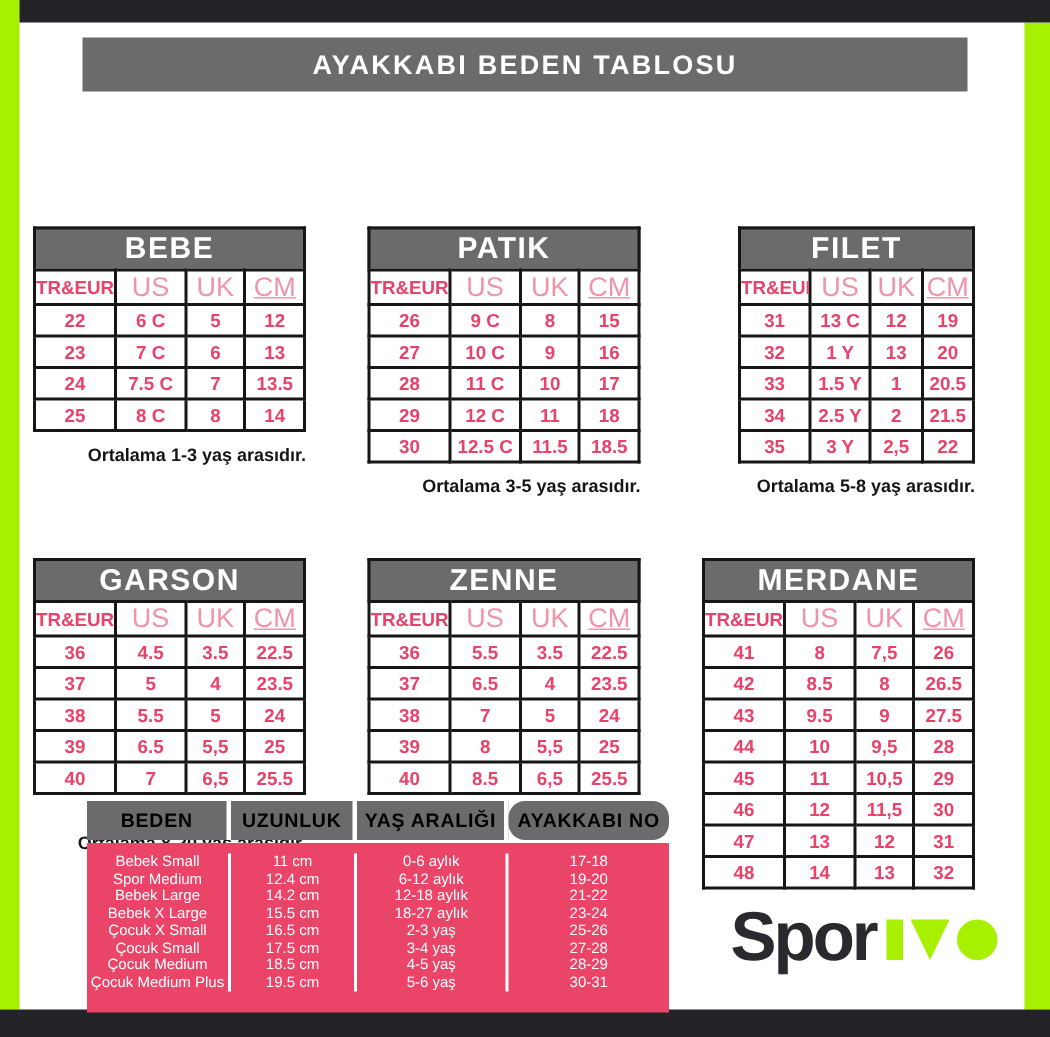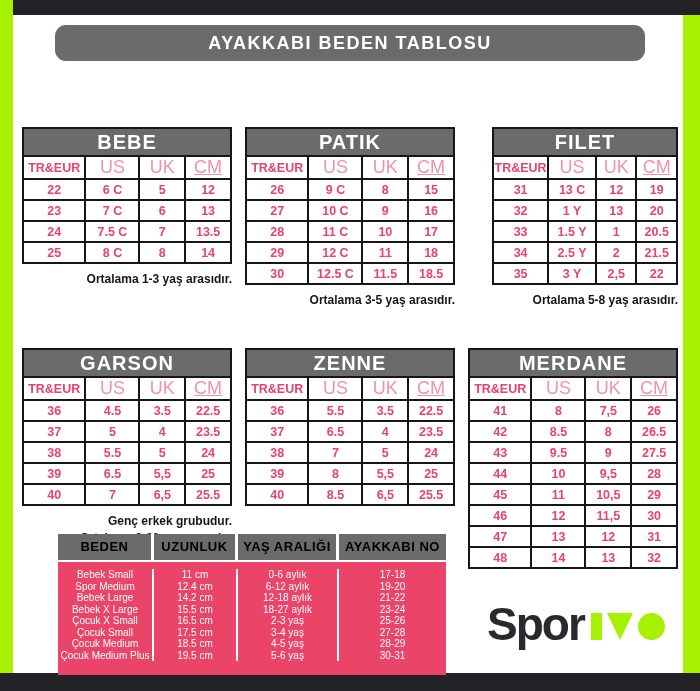--- a/index.html
+++ b/index.html
@@ -16,42 +16,42 @@
   html,body{width:700px;height:691px;}
   body{font-family:"Liberation Sans",sans-serif;background:#ffffff;position:relative;overflow:hidden;}
 
   .strip-left{position:absolute;left:0;top:0;width:13px;height:673px;background:var(--accent-green);}
   .strip-right{position:absolute;left:683px;top:15px;width:17px;height:658px;background:var(--accent-green);}
   .bar-top{position:absolute;left:13px;top:0;width:687px;height:15px;background:var(--bar-black);}
   .bar-bottom{position:absolute;left:0;top:673px;width:700px;height:18px;background:var(--bar-black);}
 
   .title-bar{position:absolute;left:55px;top:25px;width:590px;height:36px;background:var(--header-gray);
     color:#fff;font-weight:bold;font-size:18px;letter-spacing:1.5px;
-    display:flex;align-items:center;justify-content:center;border-radius:11px;}
-
-  .size-table{position:absolute;width:210px;}
+    display:flex;align-items:center;justify-content:center;}
+
+  .size-table{position:absolute;width:182px;margin-top:24px;}
   .st-name{border:2px solid var(--ink);border-bottom:none;background:var(--header-gray);color:#fff;
     font-weight:bold;font-size:20px;letter-spacing:1px;text-align:center;height:28px;line-height:26px;}
   .size-table table{width:100%;border-collapse:collapse;table-layout:fixed;}
   .size-table th,.size-table td{border:2px solid var(--ink);text-align:center;overflow:hidden;}
   .size-table th:nth-child(1){width:30%;}
   .size-table th:nth-child(2){width:26%;}
   .size-table th:nth-child(3){width:22%;}
   .size-table th:nth-child(4){width:22%;text-decoration:underline;}
   .size-table th{height:22px;font-size:18px;}
   .size-table th.col-main{color:var(--pink-text);font-weight:bold;font-size:12.5px;}
   .size-table th.col-sub{color:var(--pink-light);font-weight:normal;}
   .size-table td{height:21px;color:var(--pink-text);font-weight:bold;font-size:12.5px;}
   .st-notes{margin-top:7px;text-align:right;font-weight:bold;color:#151515;font-size:12px;line-height:1.45;}
 
   .age-table{position:absolute;left:58px;top:534px;width:388px;}
   .age-head{display:grid;grid-template-columns:96px 84px 101px 107px;}
   .age-head .hcell{background:var(--header-gray);color:#000000;font-weight:bold;font-size:13px;
     text-align:center;height:26px;line-height:26px;border-right:3px solid #fff;letter-spacing:0.5px;}
-  .age-head .hcell:last-child{border-right:none;}
+  .age-head .hcell:last-child{border-right:none;border-radius:11px;}
   .age-body{display:grid;grid-template-columns:96px 84px 101px 107px;margin-top:2px;
     background:var(--pink-bg);padding:7px 0 14px;}
   .age-col{border-right:2px solid #fff;}
   .age-col:last-child{border-right:none;}
   .age-cell{color:#fff;font-weight:normal;font-size:10px;line-height:11.5px;text-align:center;white-space:nowrap;}
 
   .logo{position:absolute;left:487px;top:601px;display:flex;align-items:baseline;}
   .logo-text{font-weight:bold;font-size:46px;line-height:1;color:var(--logo-ink);letter-spacing:-2px;}
   .logo-i{display:inline-block;width:11px;height:27px;background:var(--accent-green);margin-left:7px;}
   .logo-v{display:inline-block;width:0;height:0;border-left:13px solid transparent;border-right:13px solid transparent;

